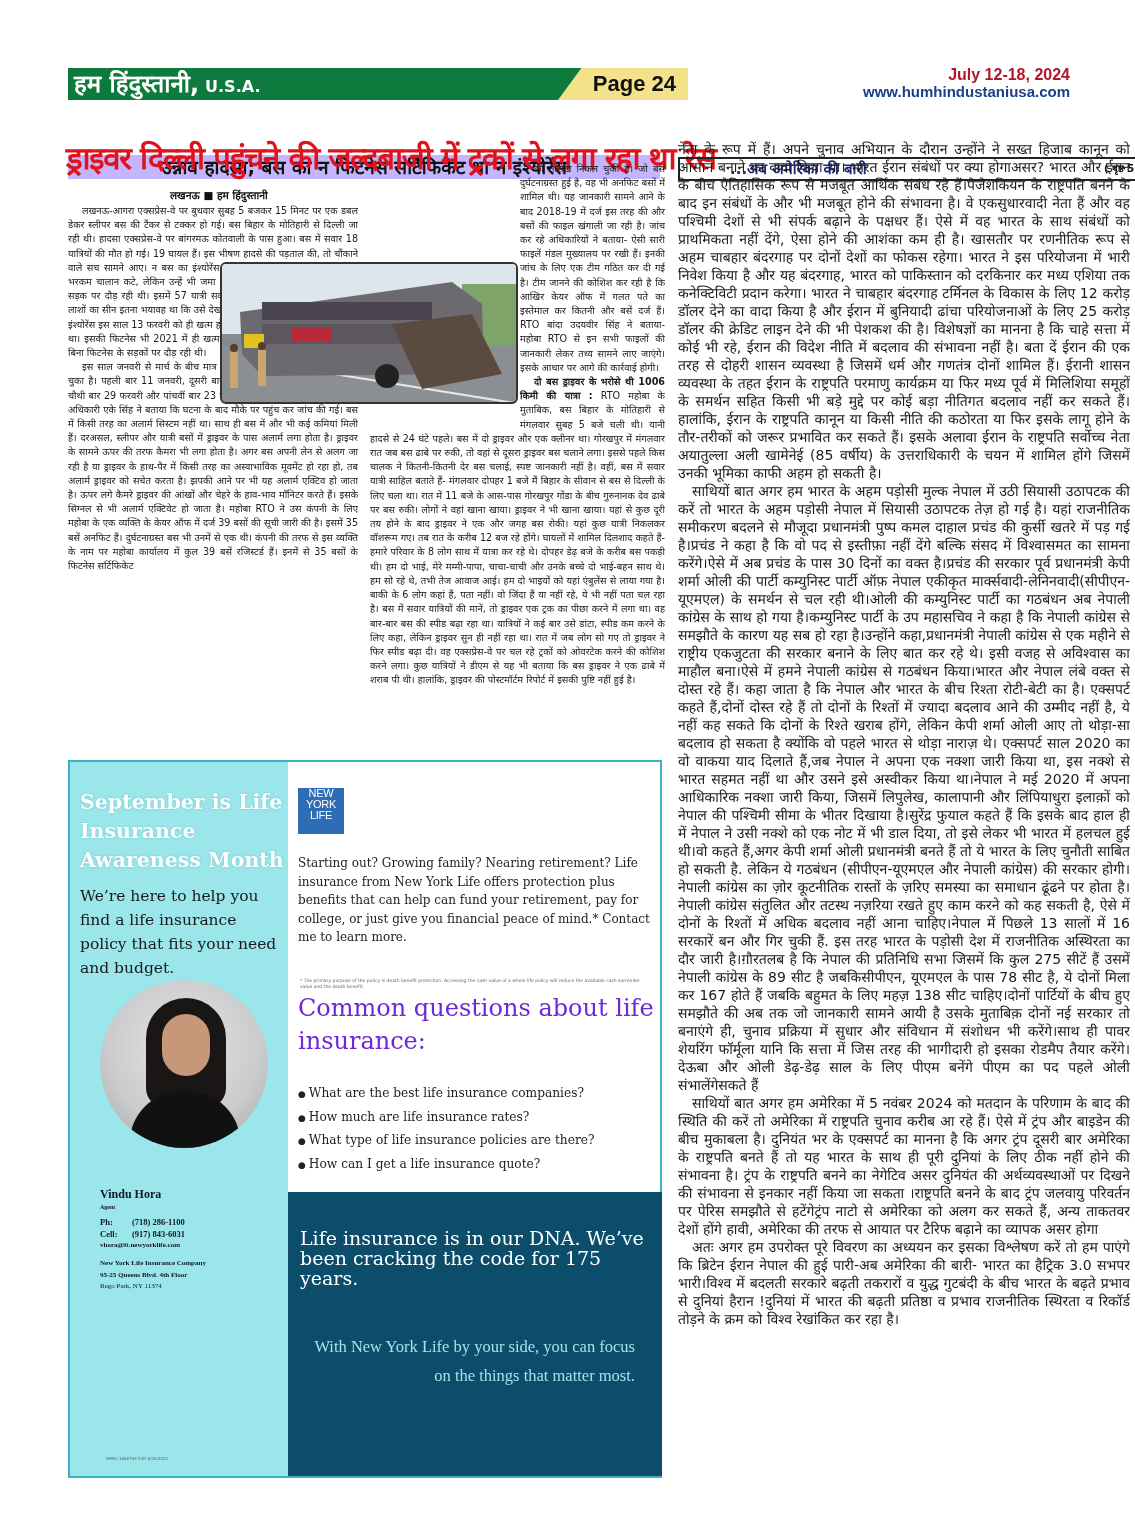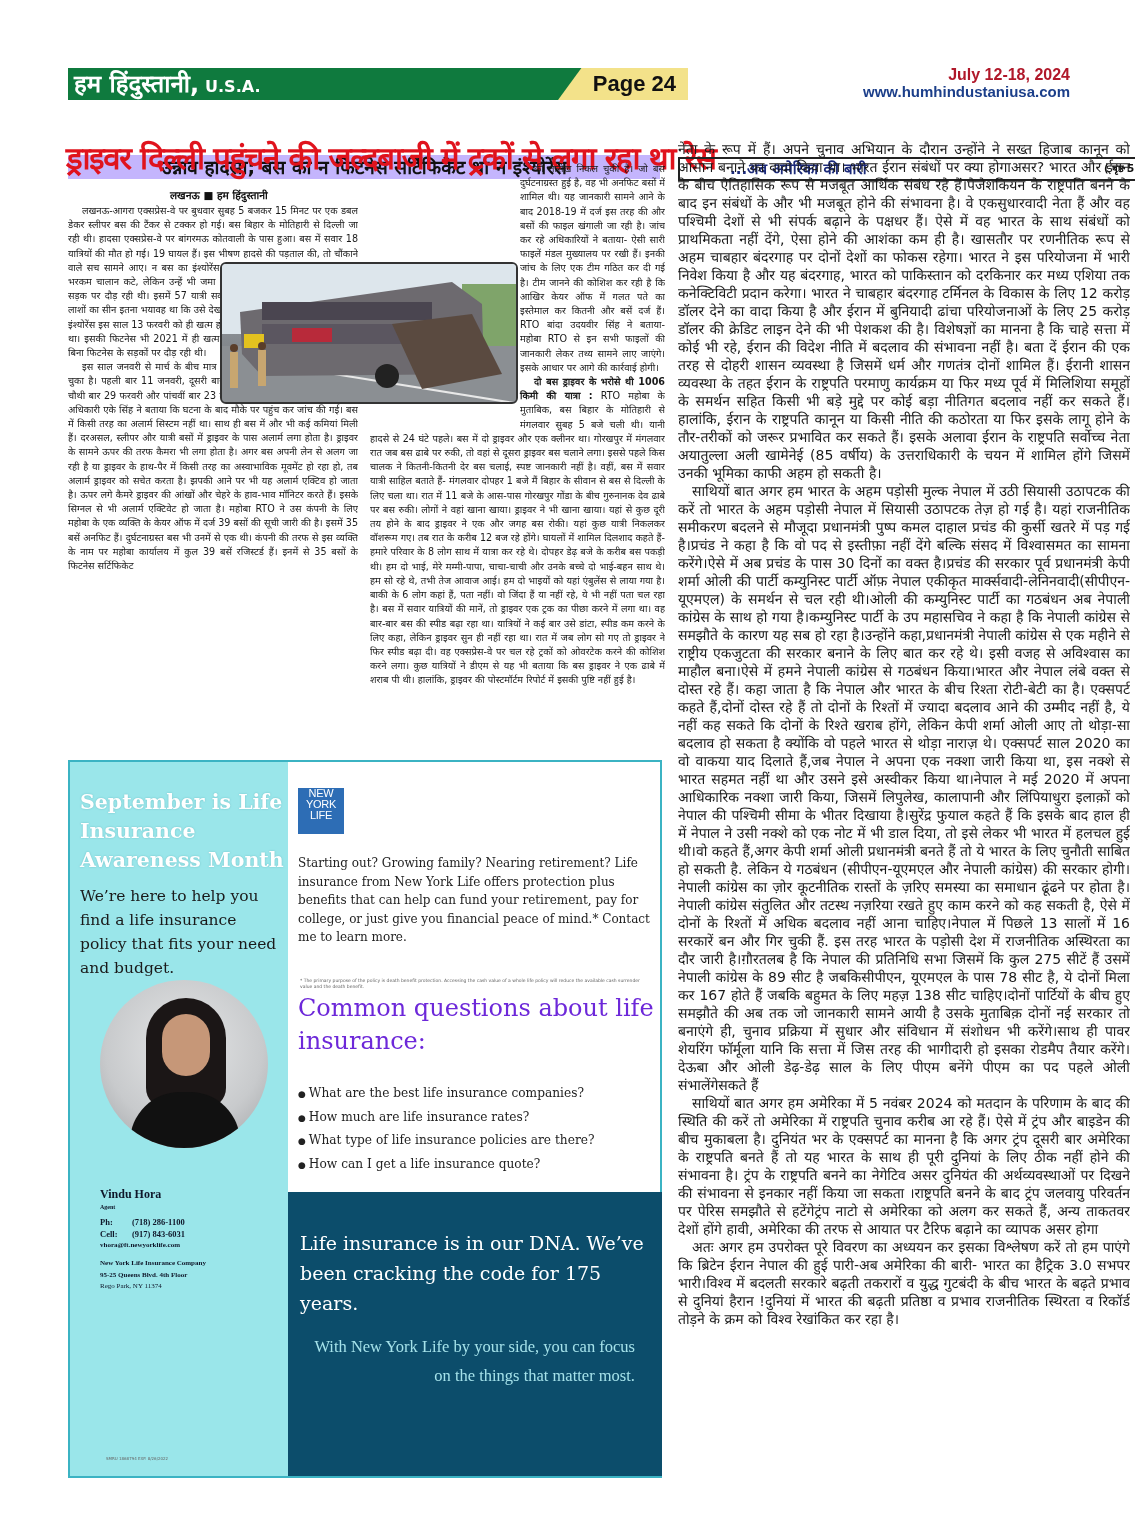--- a/index.html
+++ b/index.html
@@ -48,21 +48,21 @@
 
   .ad-right { position: absolute; left: 218px; top: 0; width: 374px; height: 714px; }
   .nyl-logo { position: absolute; left: 10px; top: 26px; width: 46px; height: 46px; background: #2d6db5; color: #fff; font-family: "Liberation Sans", sans-serif; font-size: 11px; line-height: 11px; text-align: center; padding-top: 0; letter-spacing: -0.3px; }
   .protect { position: absolute; left: 62px; top: 26px; width: 310px; font-family: "DejaVu Serif", serif; font-size: 17.5px; line-height: 24px; color: #0d4763; }
   .ad-body { position: absolute; left: 10px; top: 92px; width: 356px; font-family: "DejaVu Serif", serif; font-size: 12px; line-height: 18.5px; color: #222; }
   .fine { position: absolute; left: 12px; top: 216px; width: 352px; font-size: 4.5px; line-height: 6px; color: #666; }
   .cq-title { position: absolute; left: 10px; top: 230px; width: 356px; font-family: "DejaVu Serif", serif; font-size: 24px; line-height: 33px; color: #6d28d9; }
   .faq { position: absolute; left: 10px; top: 320px; width: 362px; list-style: none; font-family: "DejaVu Serif", serif; font-size: 12.2px; line-height: 22.5px; color: #222; white-space: nowrap; }
   .faq li::before { content: "\25CF"; font-size: 9px; margin-right: 3px; }
   .dna { position: absolute; left: 0; top: 430px; width: 374px; height: 284px; background: #0c4d6b; }
-  .dna .big { position: absolute; left: 12px; top: 36px; width: 360px; font-family: "DejaVu Serif", serif; font-size: 19px; line-height: 30px; color: #fff; }
+  .dna .big { position: absolute; left: 12px; top: 36px; width: 360px; font-family: "DejaVu Serif", serif; font-size: 19px; line-height: 20px; color: #fff; }
   .dna .small { position: absolute; left: 17px; top: 140px; width: 330px; font-family: Liberation Serif, serif; font-size: 16.5px; line-height: 29px; color: #a5e2ea; text-align: right; }
 
   
   .cont-box { position: absolute; left: 678px; top: 112px; width: 508px; height: 24px; border: 2px solid #222; margin-top: 45px; }
   .cont-box .t { position: absolute; left: 50px; top: 0; line-height: 20px; font-weight: bold; font-size: 15px; color: #1c2a7a; }
   .cont-box .n { position: absolute; right: 12px; top: 0; line-height: 20px; font-size: 10px; font-weight: bold; text-align: center; }
   .col3 { left: 678px; top: 140px; width: 452px; font-size: 14px; line-height: 18px; }
 </style>
 </head>
 <body>

